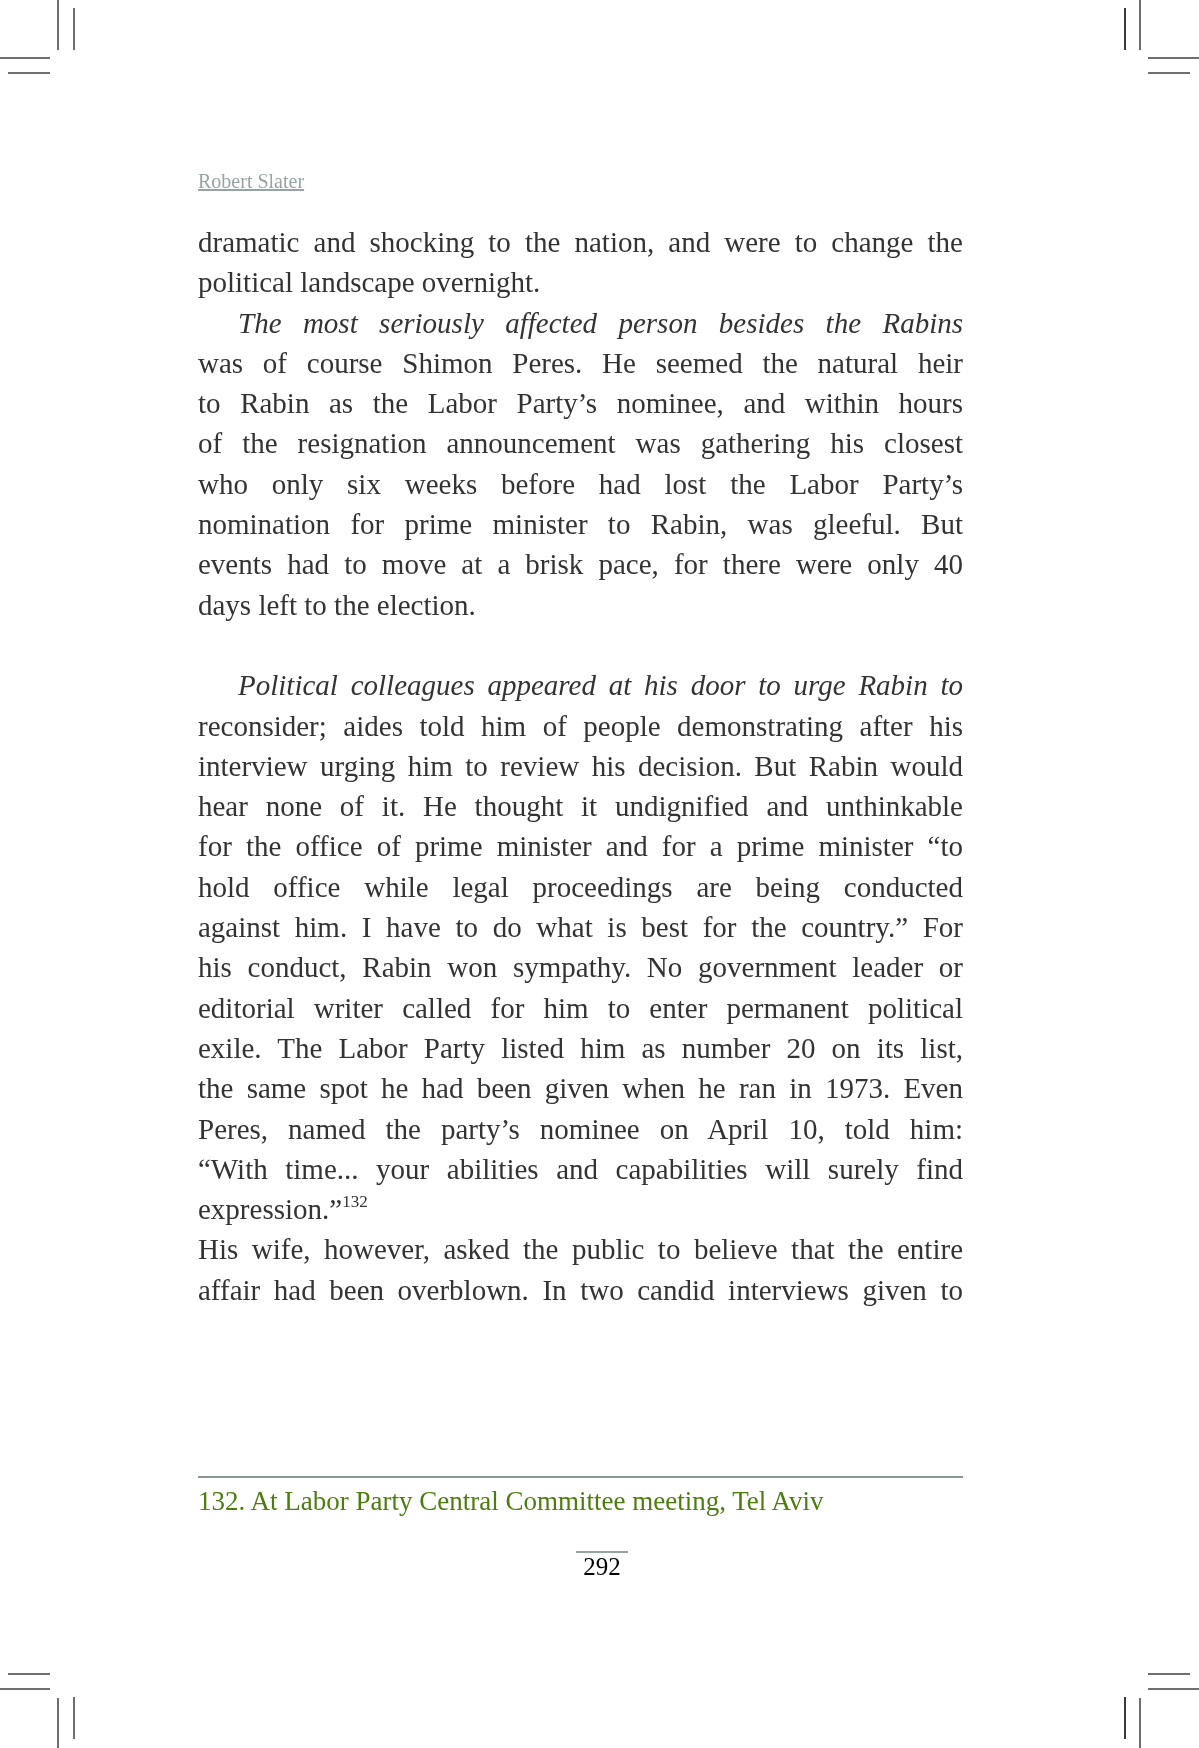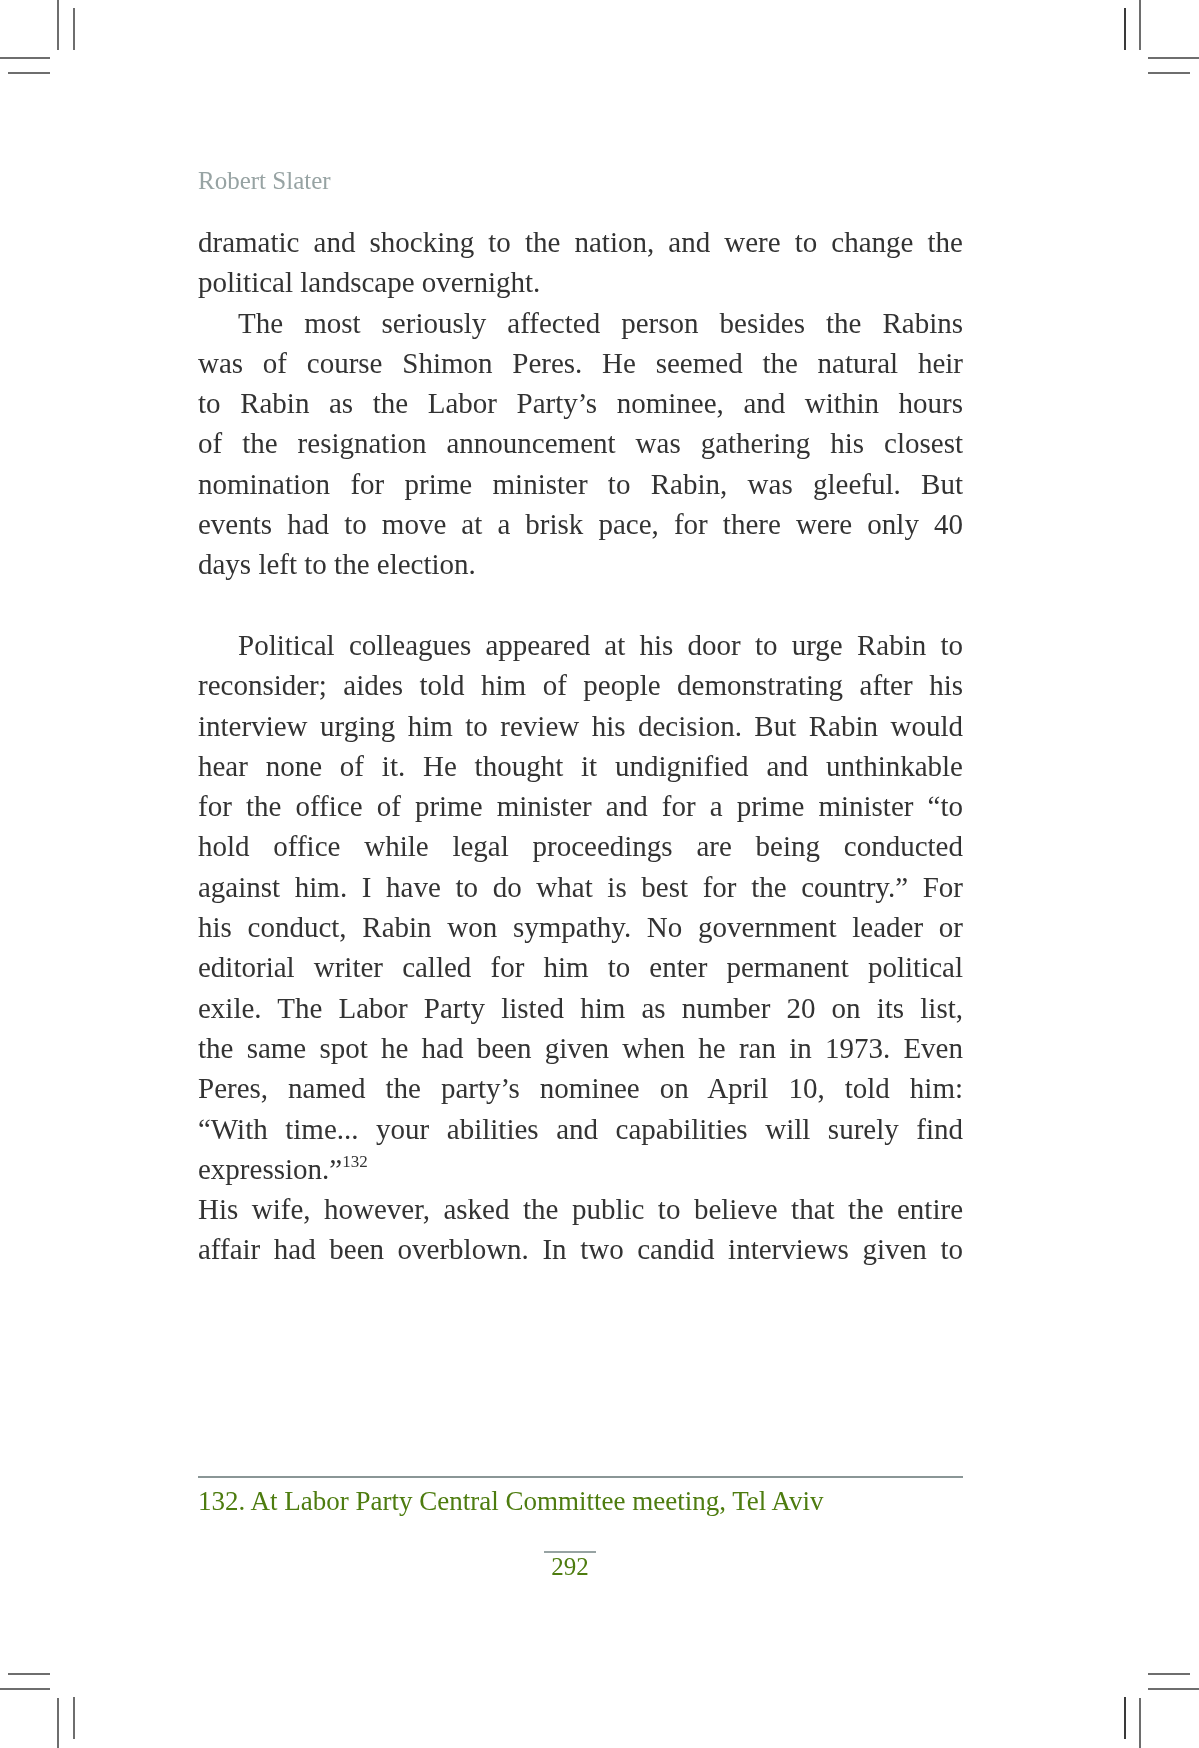--- a/index.html
+++ b/index.html
@@ -17,24 +17,25 @@
   
   .mark { position: absolute; background: #6e6e6e; }
   .mark.dark { background: #3a3a3a; }
   .mv { width: 2px; }
   .mh { height: 2px; }
 
   .running-head {
     position: absolute;
     left: 198px;
     top: 166px;
-    font-size: 25px;
+    font-size: 20px;
     line-height: 30px;
     color: #97a3a3;
     white-space: nowrap;
+    text-decoration: underline;
   }
 
   .body-text {
     position: absolute;
     left: 198px;
     top: 222px;
     width: 765px;
     font-size: 29px;
     line-height: 40.3px;
     color: #333333;
@@ -43,21 +44,21 @@
     display: block;
     height: 40.3px;
     text-align: justify;
     text-align-last: justify;
     white-space: nowrap;
     overflow: visible;
   }
   .line.last {
     text-align-last: left;
   }
-  .line.indent { padding-left: 40px; }
+  .line.indent { padding-left: 40px; font-style: italic; }
   .line.blank { height: 40.3px; }
   .line span.txt { display: inline; }
   sup.fnref {
     font-size: 17px;
     vertical-align: 12px;
     line-height: 0;
   }
 
   .fn-rule {
     position: absolute;
@@ -71,27 +72,27 @@
     position: absolute;
     left: 198px;
     top: 1484px;
     font-size: 27px;
     line-height: 34px;
     color: #4d7c0f;
     white-space: nowrap;
   }
   .page-number {
     position: absolute;
-    left: 544px;
+    left: 576px;
     top: 1551px;
     width: 52px;
     text-align: center;
     font-size: 25px;
     line-height: 28px;
-    color: #4d7c0f;
+    color: #000000;
     border-top: 2px solid #97a3a3;
     padding-top: 0px;
   }
 </style>
 </head>
 <body>
 
 <div class="mark mv" style="left:57px; top:0; height:50px;"></div>
 <div class="mark mv" style="left:73px; top:8px; height:42px;"></div>
 <div class="mark mh" style="left:0; top:57px; width:50px;"></div>
@@ -117,20 +118,21 @@
 <div class="body-text" id="body-text">
     <div class="paragraph">
       <div class="line"><span class="txt">dramatic and shocking to the nation, and were to change the</span></div>
       <div class="line last"><span class="txt">political landscape overnight.</span></div>
     </div>
     <div class="paragraph">
       <div class="line indent"><span class="txt">The most seriously affected person besides the Rabins</span></div>
       <div class="line"><span class="txt">was of course Shimon Peres. He seemed the natural heir</span></div>
       <div class="line"><span class="txt">to Rabin as the Labor Party’s nominee, and within hours</span></div>
       <div class="line"><span class="txt">of the resignation announcement was gathering his closest</span></div>
+      <div class="line"><span class="txt">who only six weeks before had lost the Labor Party’s</span></div>
       <div class="line"><span class="txt">nomination for prime minister to Rabin, was gleeful. But</span></div>
       <div class="line"><span class="txt">events had to move at a brisk pace, for there were only 40</span></div>
       <div class="line last"><span class="txt">days left to the election.</span></div>
     </div>
     <div class="line blank"></div>
     <div class="paragraph">
       <div class="line indent"><span class="txt">Political colleagues appeared at his door to urge Rabin to</span></div>
       <div class="line"><span class="txt">reconsider; aides told him of people demonstrating after his</span></div>
       <div class="line"><span class="txt">interview urging him to review his decision. But Rabin would</span></div>
       <div class="line"><span class="txt">hear none of it. He thought it undignified and unthinkable</span></div>

